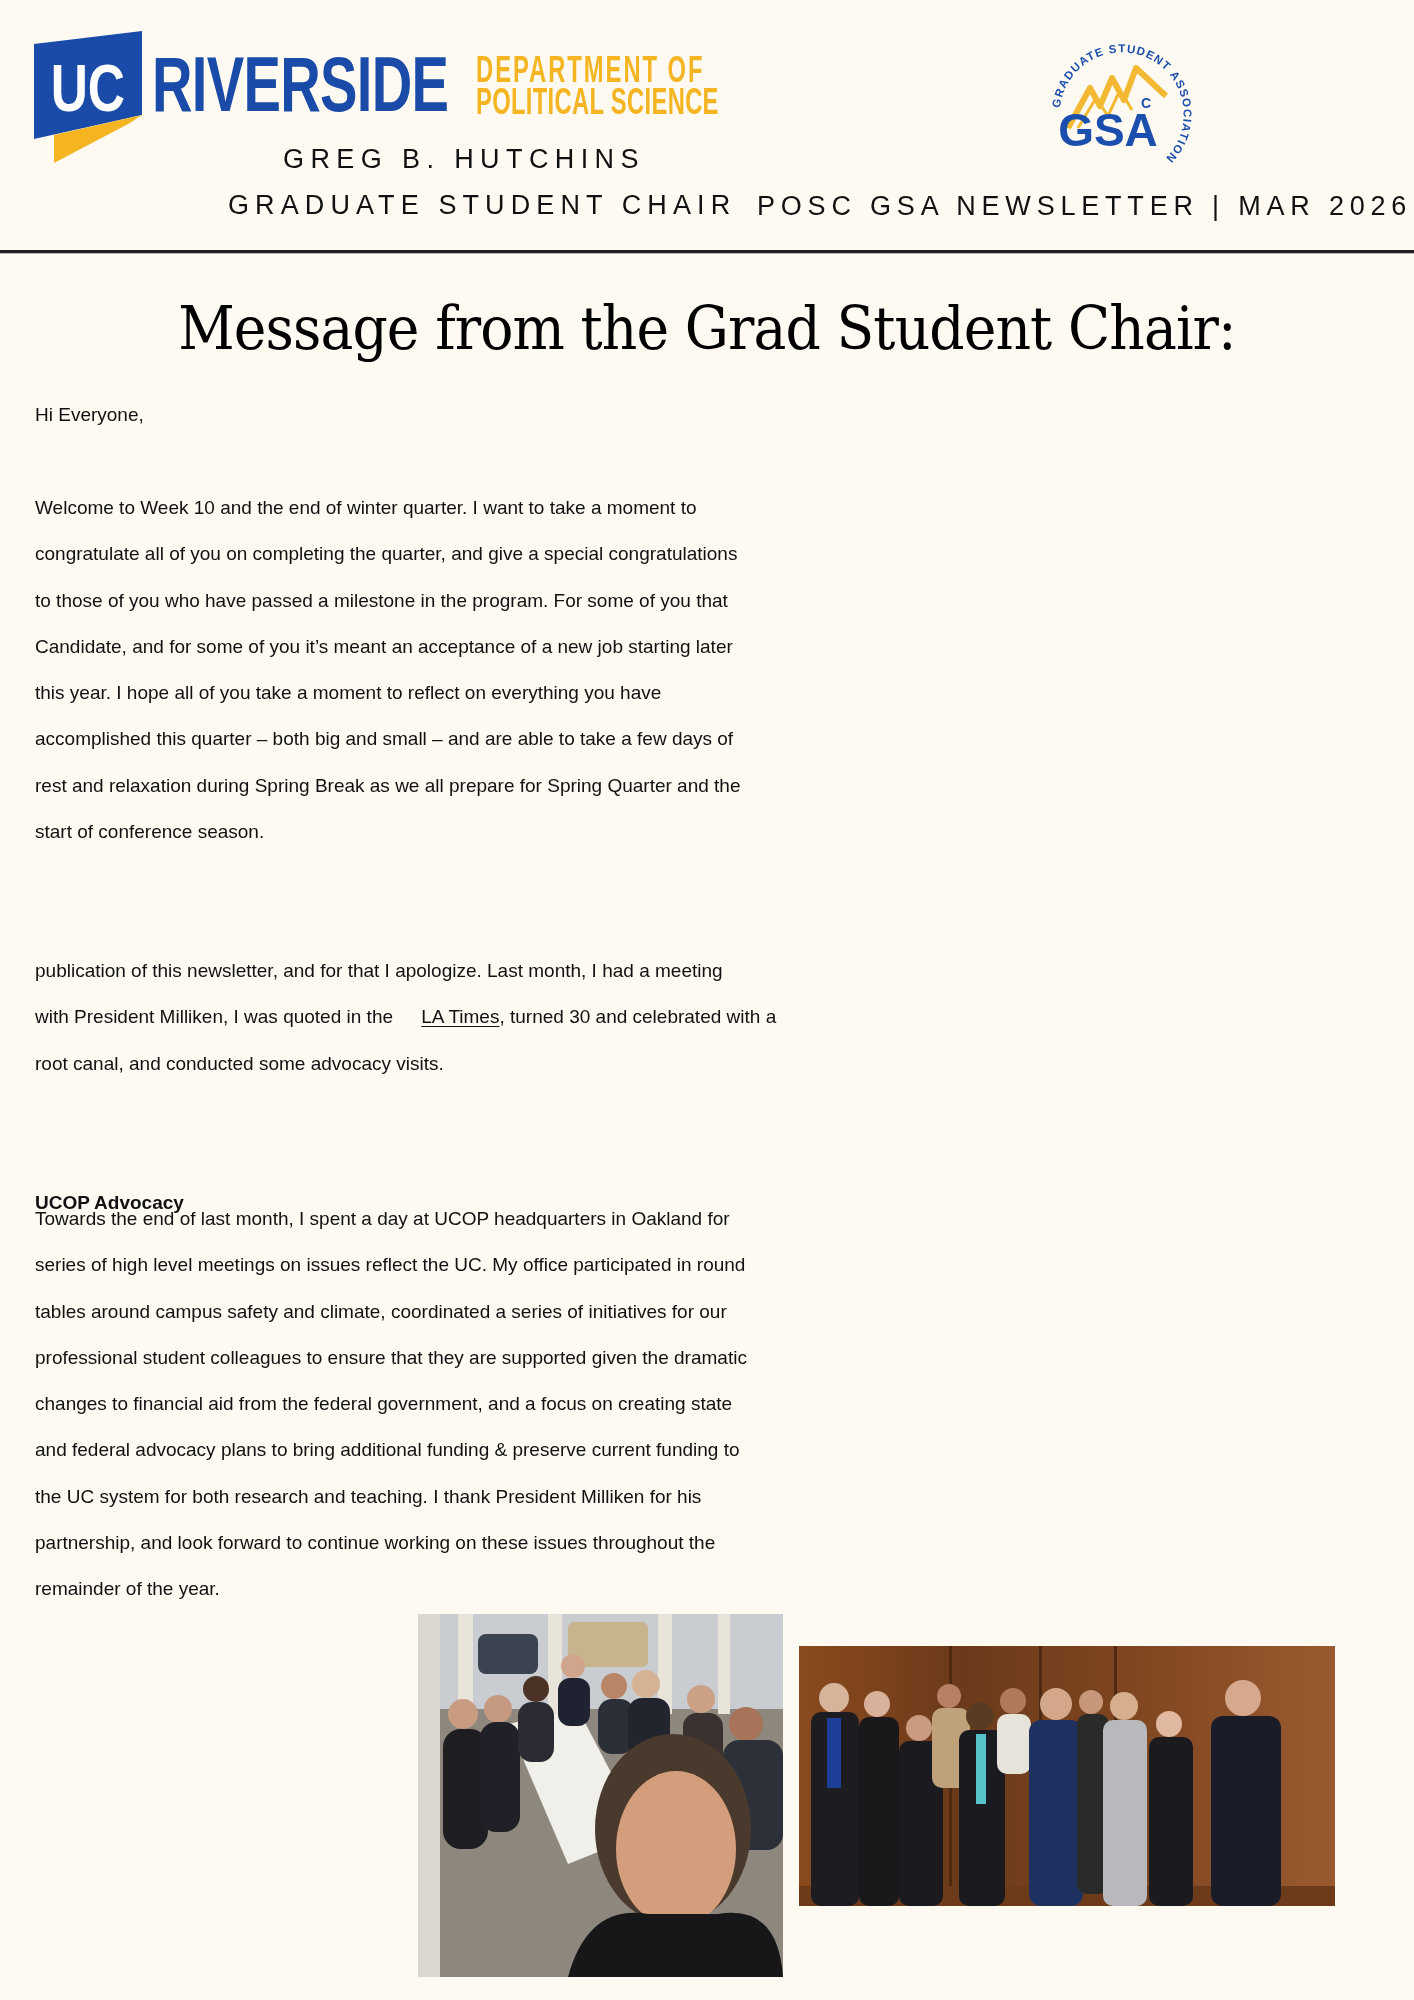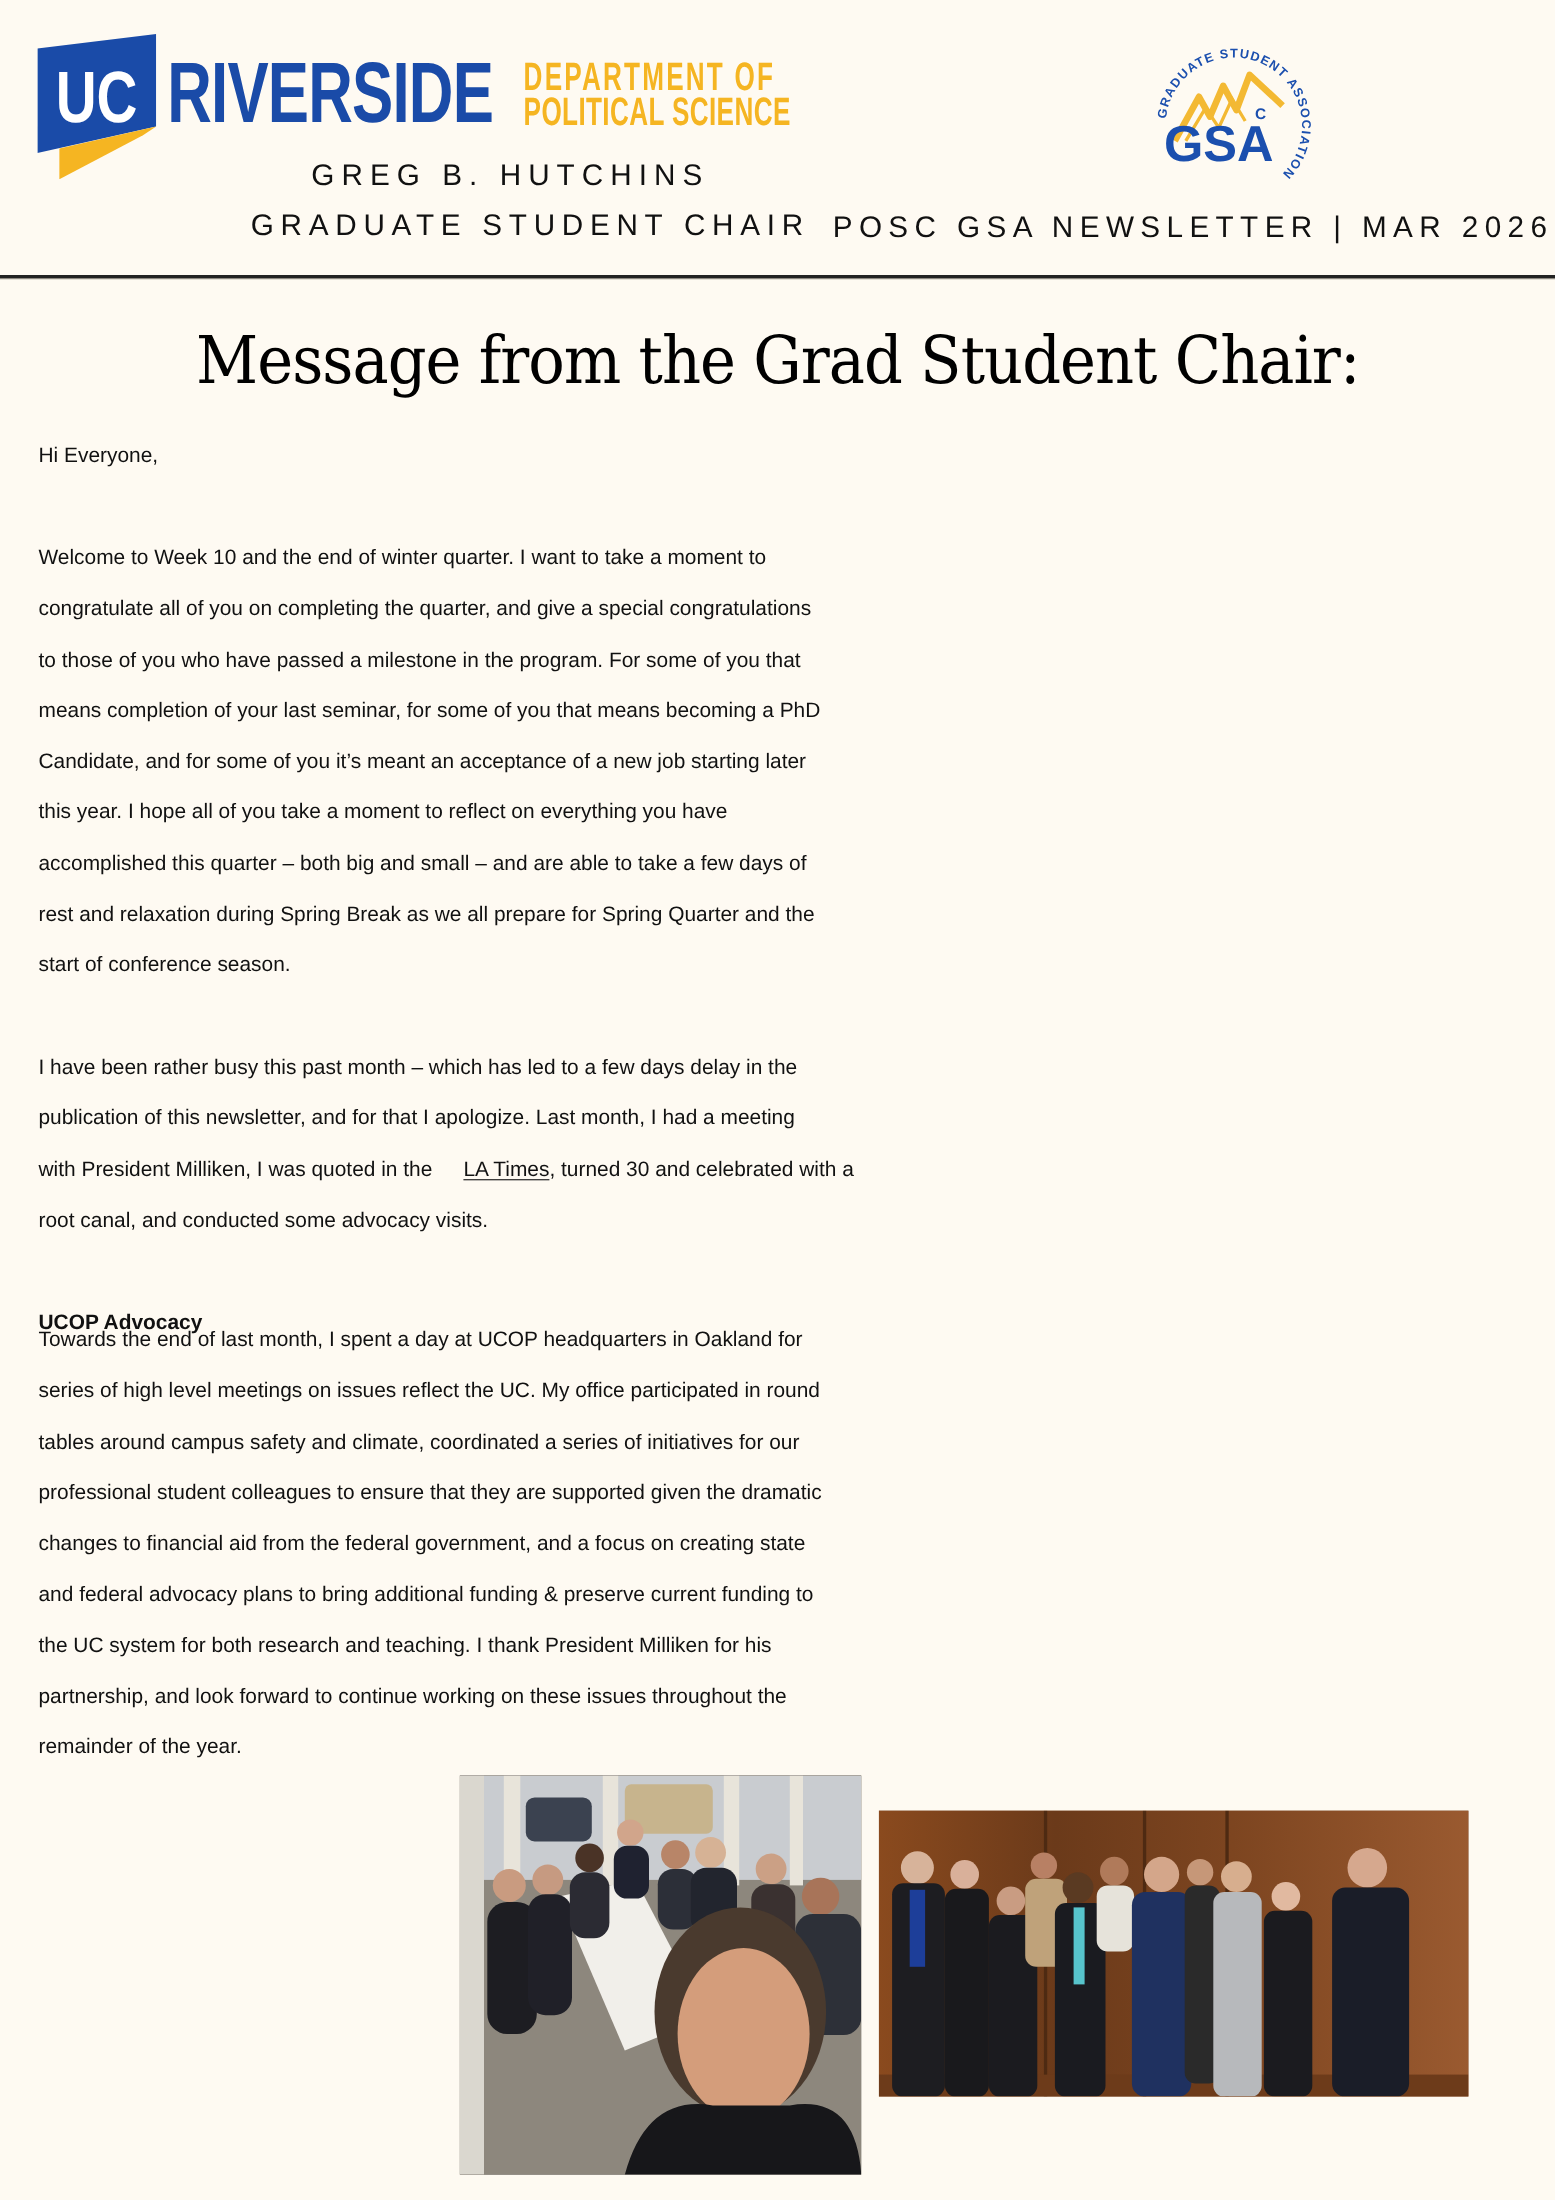--- a/index.html
+++ b/index.html
@@ -82,30 +82,28 @@
 <h1 id="title" class="abs" style="margin:0;font-weight:normal;">Message from the Grad Student Chair:</h1>
 
 <div id="greeting" class="abs body-text">
   <span class="line">Hi Everyone,</span>
 </div>
 
 <div id="para1" class="abs body-text">
   <span class="line">Welcome to Week 10 and the end of winter quarter. I want to take a moment to</span>
   <span class="line">congratulate all of you on completing the quarter, and give a special congratulations</span>
   <span class="line">to those of you who have passed a milestone in the program. For some of you that</span>
-  <span class="line">means completion of your last seminar, for some of you that means becoming a PhD</span>
   <span class="line">Candidate, and for some of you it’s meant an acceptance of a new job starting later</span>
   <span class="line">this year. I hope all of you take a moment to reflect on everything you have</span>
   <span class="line">accomplished this quarter – both big and small – and are able to take a few days of</span>
   <span class="line">rest and relaxation during Spring Break as we all prepare for Spring Quarter and the</span>
   <span class="line">start of conference season.</span>
 </div>
 
 <div id="para2" class="abs body-text">
-  <span class="line">I have been rather busy this past month – which has led to a few days delay in the</span>
   <span class="line">publication of this newsletter, and for that I apologize. Last month, I had a meeting</span>
   <span class="line"><span>with President Milliken, I was quoted in the </span><a class="link">LA Times</a><span>, turned 30 and celebrated with a</span></span>
   <span class="line">root canal, and conducted some advocacy visits.</span>
 </div>
 
 <div id="section-heading" class="abs">UCOP Advocacy</div>
 <div id="para3" class="abs body-text">
   <span class="line">Towards the end of last month, I spent a day at UCOP headquarters in Oakland for</span>
   <span class="line">series of high level meetings on issues reflect the UC. My office participated in round</span>
   <span class="line">tables around campus safety and climate, coordinated a series of initiatives for our</span>

